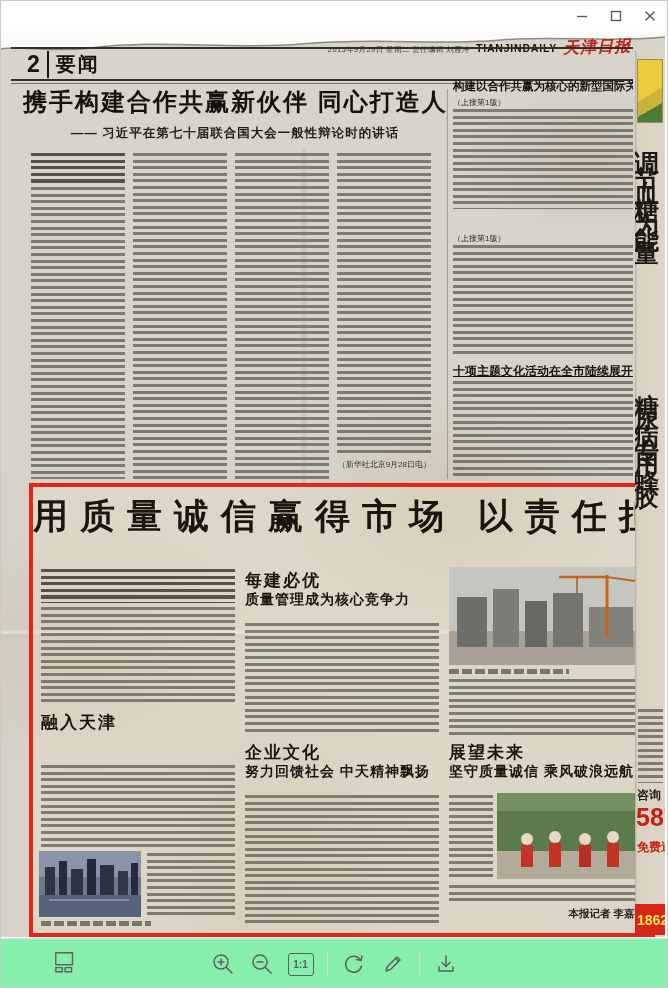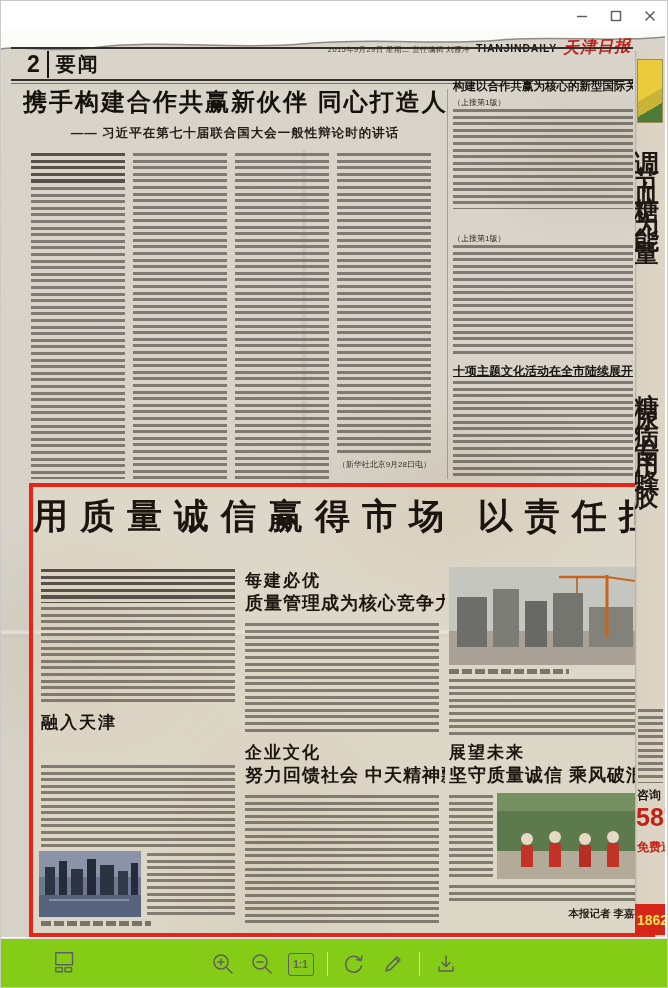--- a/index.html
+++ b/index.html
@@ -39,32 +39,32 @@
   .mainsub{top:94px;left:22px;width:424px;text-align:center;font-size:12.5px;font-weight:bold;color:#241f19;letter-spacing:1px;white-space:nowrap;overflow:hidden;}
   .rc-h{left:452px;width:180px;font-weight:bold;color:#17130f;white-space:nowrap;overflow:hidden;text-align:center;}
   .rc-note{left:452px;font-size:8px;font-weight:normal;color:#2c2620;}
   .vsep{background:rgba(70,62,54,.35);}
   .credit-sm{font-size:8px;color:#33302b;}
   
   .rbox{top:452px;left:28px;width:618px;height:446px;border:4px solid #e8231a;box-sizing:content-box;background:rgba(240,228,200,.26);}
   .rb-head{position:absolute;top:6px;left:0;width:618px;text-align:center;font-size:35px;font-weight:bold;color:#1c140f;letter-spacing:12px;white-space:nowrap;overflow:hidden;}
   .rb-sub{position:absolute;top:56px;left:10px;font-size:14.5px;font-weight:bold;color:#241d16;letter-spacing:1px;white-space:nowrap;}
   .kick{font-size:17px;font-weight:bold;color:#1c150f;letter-spacing:2px;white-space:nowrap;}
-  .ktit{font-size:18px;font-weight:bold;color:#1c150f;letter-spacing:1px;white-space:nowrap;overflow:hidden;}
+  .ktit{font-size:14px;font-weight:bold;color:#1c150f;letter-spacing:1px;white-space:nowrap;overflow:hidden;}
   .rb-credit{position:absolute;top:420px;left:436px;width:176px;text-align:right;font-size:10.5px;font-weight:bold;color:#241d16;white-space:nowrap;}
   
   .adstrip{top:20px;left:634px;width:30px;height:884px;background:linear-gradient(90deg,#b1ab9e 0,#d9d2c2 2px,#ddd6c6 100%);overflow:hidden;}
   .ad-product{position:absolute;top:8px;left:2px;width:26px;height:64px;background:linear-gradient(150deg,#e9cb3c 0 55%,#c9b437 55% 75%,#4d7a36 75%);border:1px solid #9b8c55;box-sizing:border-box;}
   .ad-v{position:absolute;left:1px;width:28px;writing-mode:vertical-rl;text-orientation:upright;font-weight:bold;color:#1d1813;font-size:25px;letter-spacing:15px;white-space:nowrap;}
   .ad-label{position:absolute;left:2px;width:28px;font-size:12px;font-weight:bold;color:#1d1813;white-space:nowrap;}
   .ad-num{position:absolute;left:1px;font-size:25px;font-weight:bold;color:#c42015;white-space:nowrap;}
   .ad-free{position:absolute;left:2px;font-size:12px;font-weight:bold;color:#c42015;white-space:nowrap;}
   .ad-redbox{position:absolute;left:0px;width:30px;height:32px;background:#d6261a;color:#ffe34a;font-size:14px;font-weight:bold;display:flex;align-items:center;padding-left:2px;box-sizing:border-box;white-space:nowrap;overflow:hidden;margin-top:45px;}
   
-  .toolbar{position:absolute;left:0;right:0;top:937px;height:50px;background:#84cc16;border-top:1px solid #e2e2e0;}
+  .toolbar{position:absolute;left:0;right:0;top:937px;height:50px;background:#86efac;border-top:1px solid #e2e2e0;}
   .tb-left{position:absolute;left:52px;top:10px;}
   .tb-center{position:absolute;left:0;right:0;top:0;height:50px;display:flex;align-items:center;justify-content:center;gap:13px;}
   .tbtn{width:26px;height:26px;display:flex;align-items:center;justify-content:center;}
   .tbtn svg{stroke:#5f5f5f;fill:none;stroke-width:1.5;stroke-linecap:round;stroke-linejoin:round;}
   .tb-sep{width:1px;height:24px;background:#d7d7d5;}
   .one2one{width:26px;height:21px;border:1.5px solid #5f5f5f;border-radius:3px;display:flex;align-items:center;justify-content:center;font-size:10px;font-weight:bold;color:#5f5f5f;}
   .photo{display:block;}
 </style>
 </head>
 <body>

